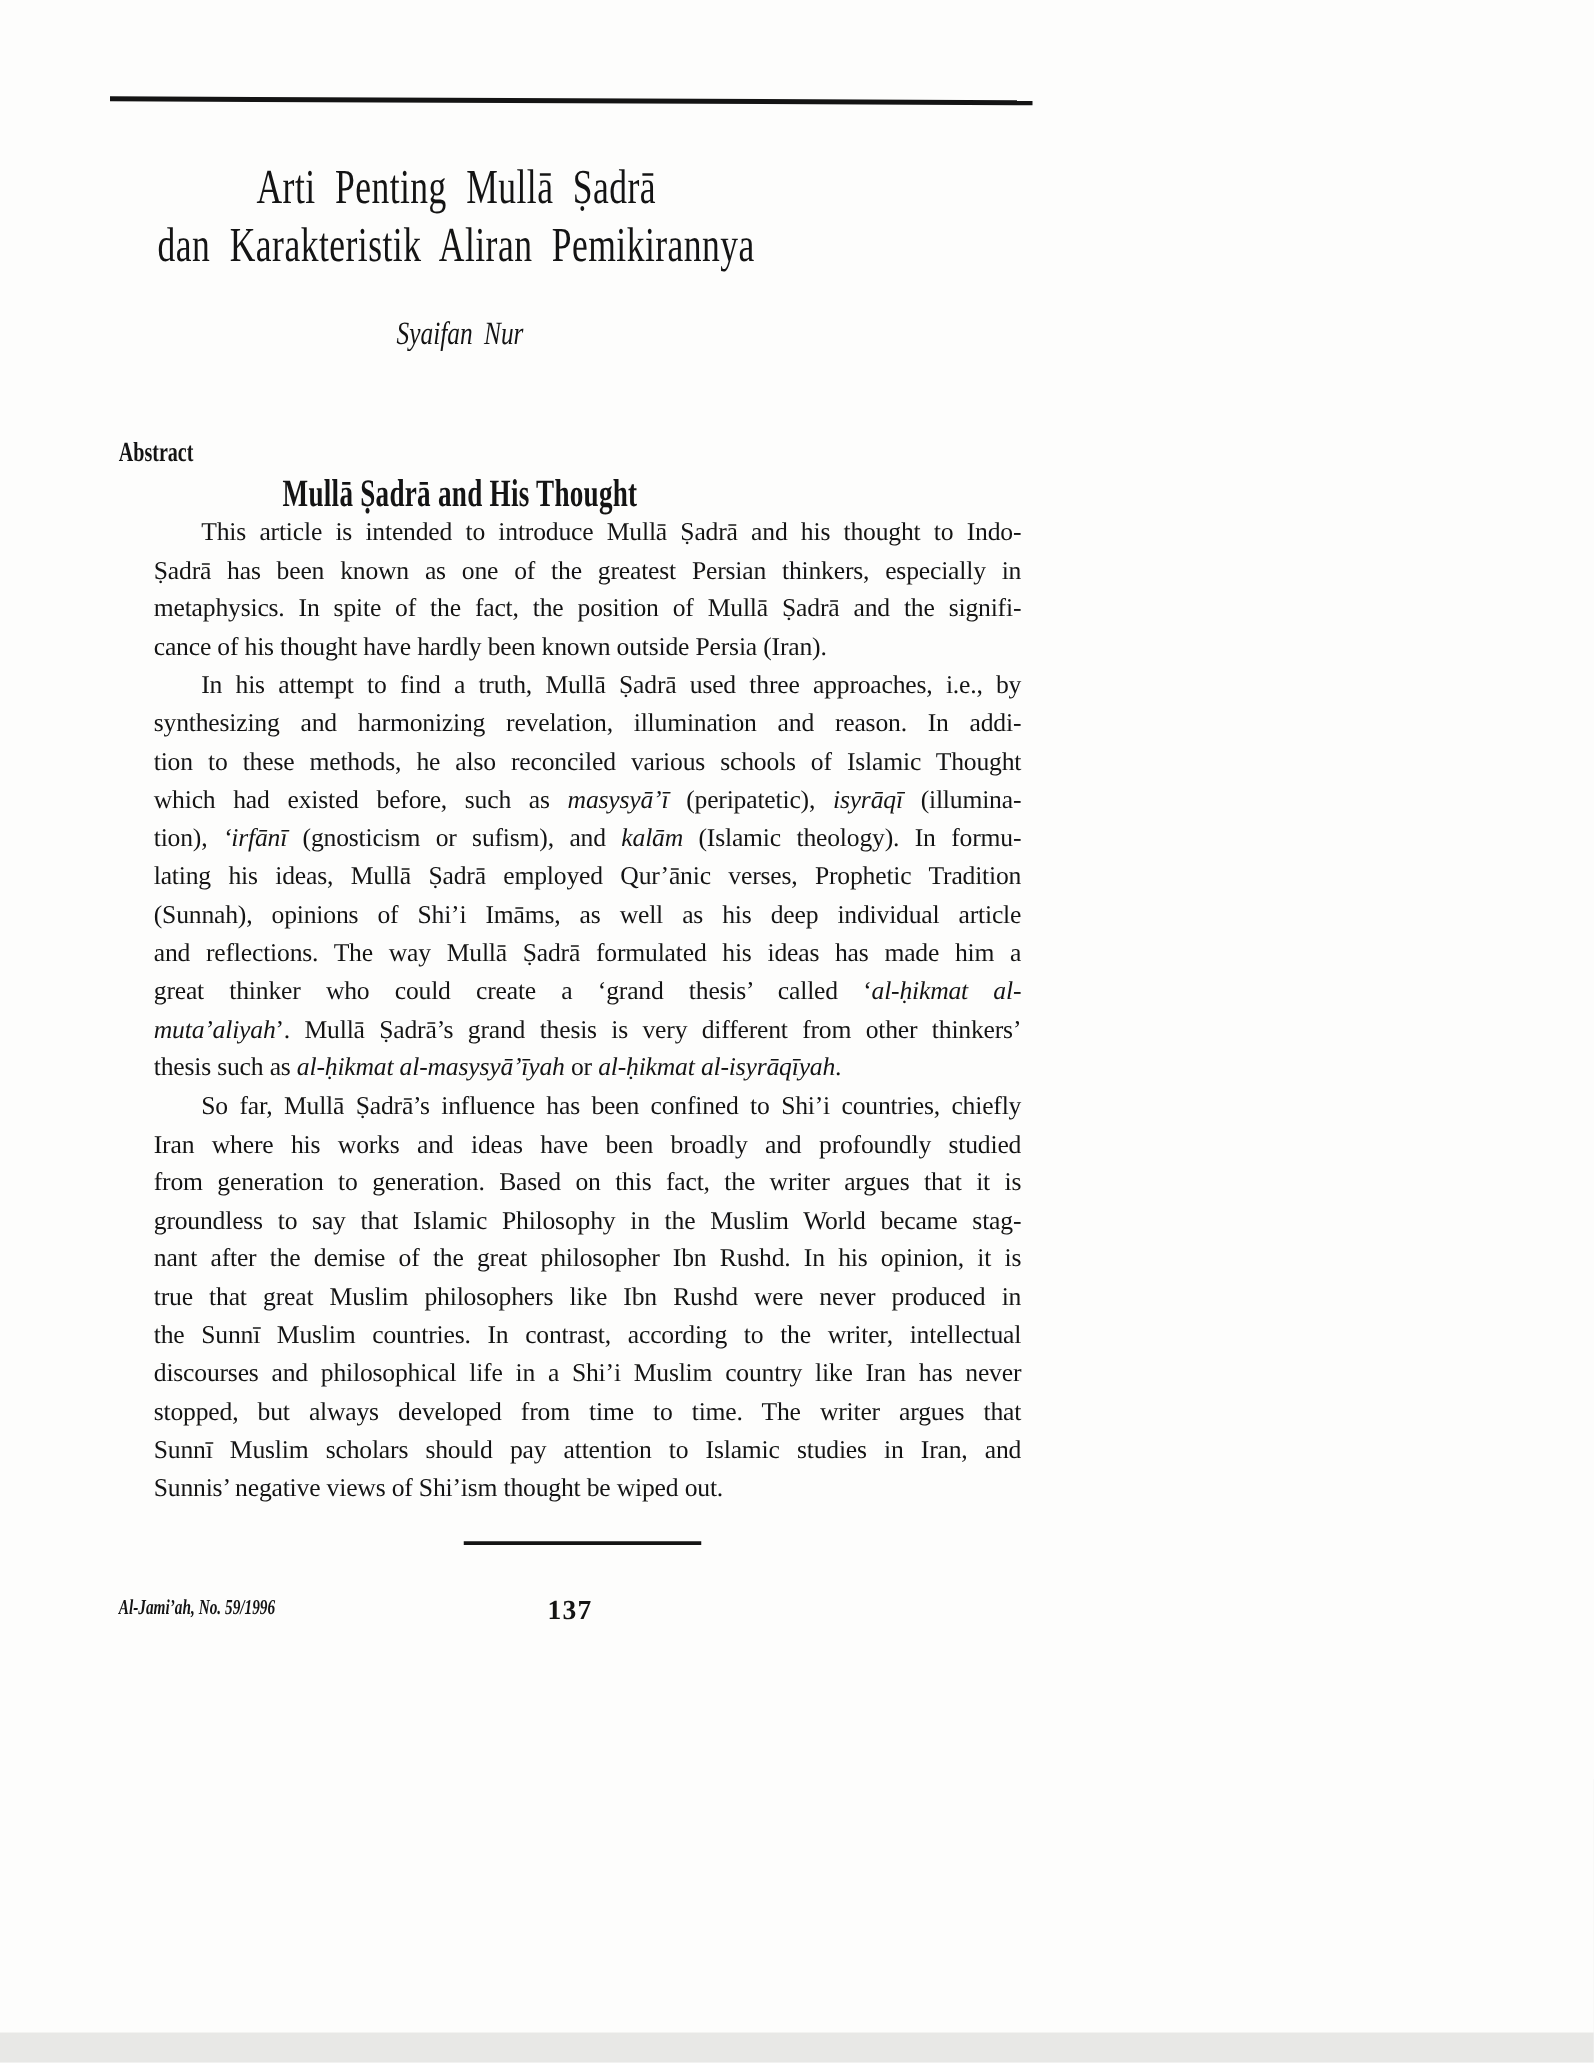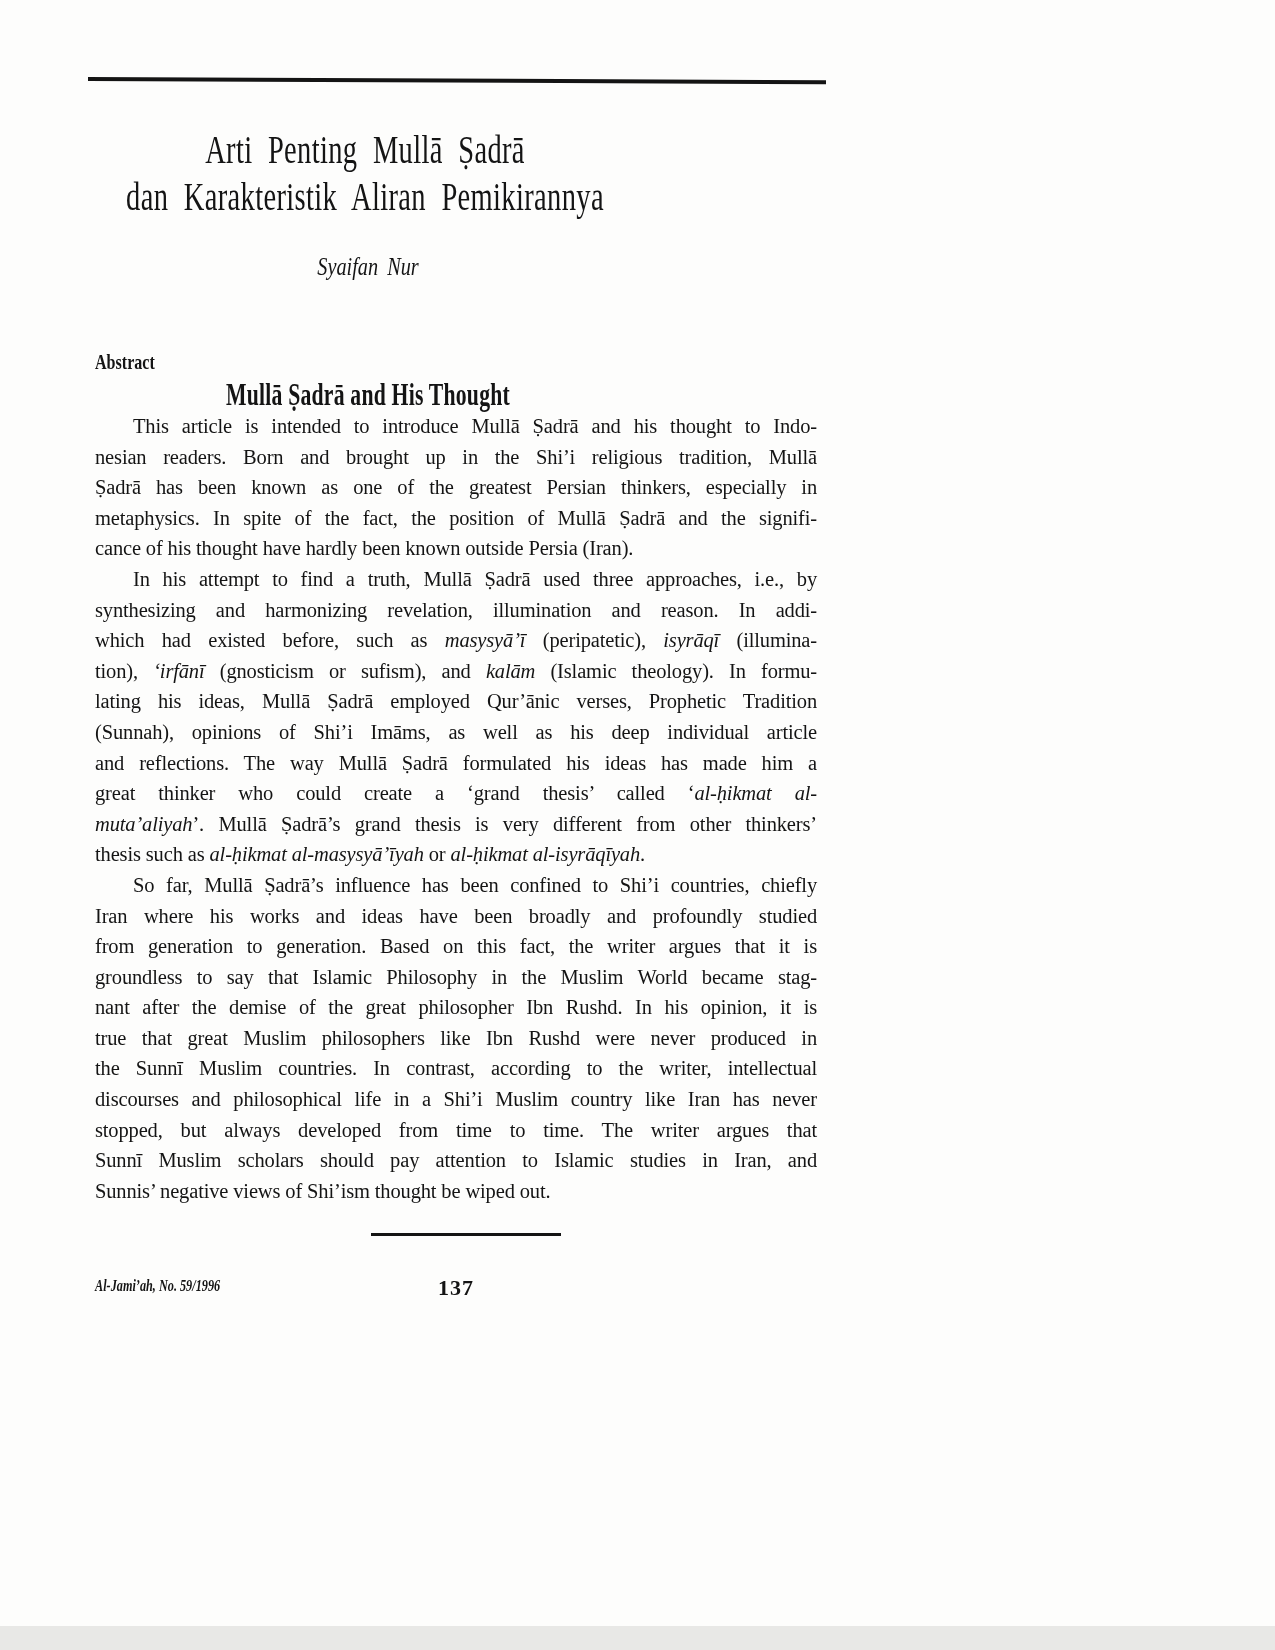--- a/index.html
+++ b/index.html
@@ -87,20 +87,21 @@
     top: 411px;
     width: 722px;
     font-size: 20.5px;
     line-height: 30.6px;
     letter-spacing: -0.15px;
   }
   .body .line {
     height: 30.6px;
     text-align: justify;
     text-align-last: justify;
+    margin-left: 28px;
   }
   .body .line.first { padding-left: 38px; }
   .body .line.last { text-align-last: left; }
   .body em { }
   .sep-rule {
     position: absolute;
     left: 371px;
     top: 1233px;
     width: 190px;
     height: 3px;
@@ -140,26 +141,26 @@
   </h1>
 
   <div class="author">Syaifan Nur</div>
 
   <div class="abstract-label">Abstract</div>
 
   <div class="abstract-heading">Mullā Ṣadrā and His Thought</div>
 
   <div class="body">
       <div class="line first"><span>This article is intended to introduce Mullā Ṣadrā and his thought to Indo-</span></div>
-      <div class="line"><span>nesian readers. Born and brought up in the Shi’i religious tradition, Mullā</span></div>
       <div class="line"><span>Ṣadrā has been known as one of the greatest Persian thinkers, especially in</span></div>
       <div class="line"><span>metaphysics. In spite of the fact, the position of Mullā Ṣadrā and the signifi-</span></div>
       <div class="line last"><span>cance of his thought have hardly been known outside Persia (Iran).</span></div>
       <div class="line first"><span>In his attempt to find a truth, Mullā Ṣadrā used three approaches, i.e., by</span></div>
       <div class="line"><span>synthesizing and harmonizing revelation, illumination and reason. In addi-</span></div>
+      <div class="line"><span>tion to these methods, he also reconciled various schools of Islamic Thought</span></div>
       <div class="line"><span>which had existed before, such as </span><em>masysyā’ī</em><span> (peripatetic), </span><em>isyrāqī</em><span> (illumina-</span></div>
       <div class="line"><span>tion), </span><em>‘irfānī</em><span> (gnosticism or sufism), and </span><em>kalām</em><span> (Islamic theology). In formu-</span></div>
       <div class="line"><span>lating his ideas, Mullā Ṣadrā employed Qur’ānic verses, Prophetic Tradition</span></div>
       <div class="line"><span>(Sunnah), opinions of Shi’i Imāms, as well as his deep individual article</span></div>
       <div class="line"><span>and reflections. The way Mullā Ṣadrā formulated his ideas has made him a</span></div>
       <div class="line"><span>great thinker who could create a ‘grand thesis’ called ‘</span><em>al-ḥikmat al-</em></div>
       <div class="line"><em>muta’aliyah</em><span>’. Mullā Ṣadrā’s grand thesis is very different from other thinkers’</span></div>
       <div class="line last"><span>thesis such as </span><em>al-ḥikmat al-masysyā’īyah</em><span> or </span><em>al-ḥikmat al-isyrāqīyah</em><span>.</span></div>
       <div class="line first"><span>So far, Mullā Ṣadrā’s influence has been confined to Shi’i countries, chiefly</span></div>
       <div class="line"><span>Iran where his works and ideas have been broadly and profoundly studied</span></div>

